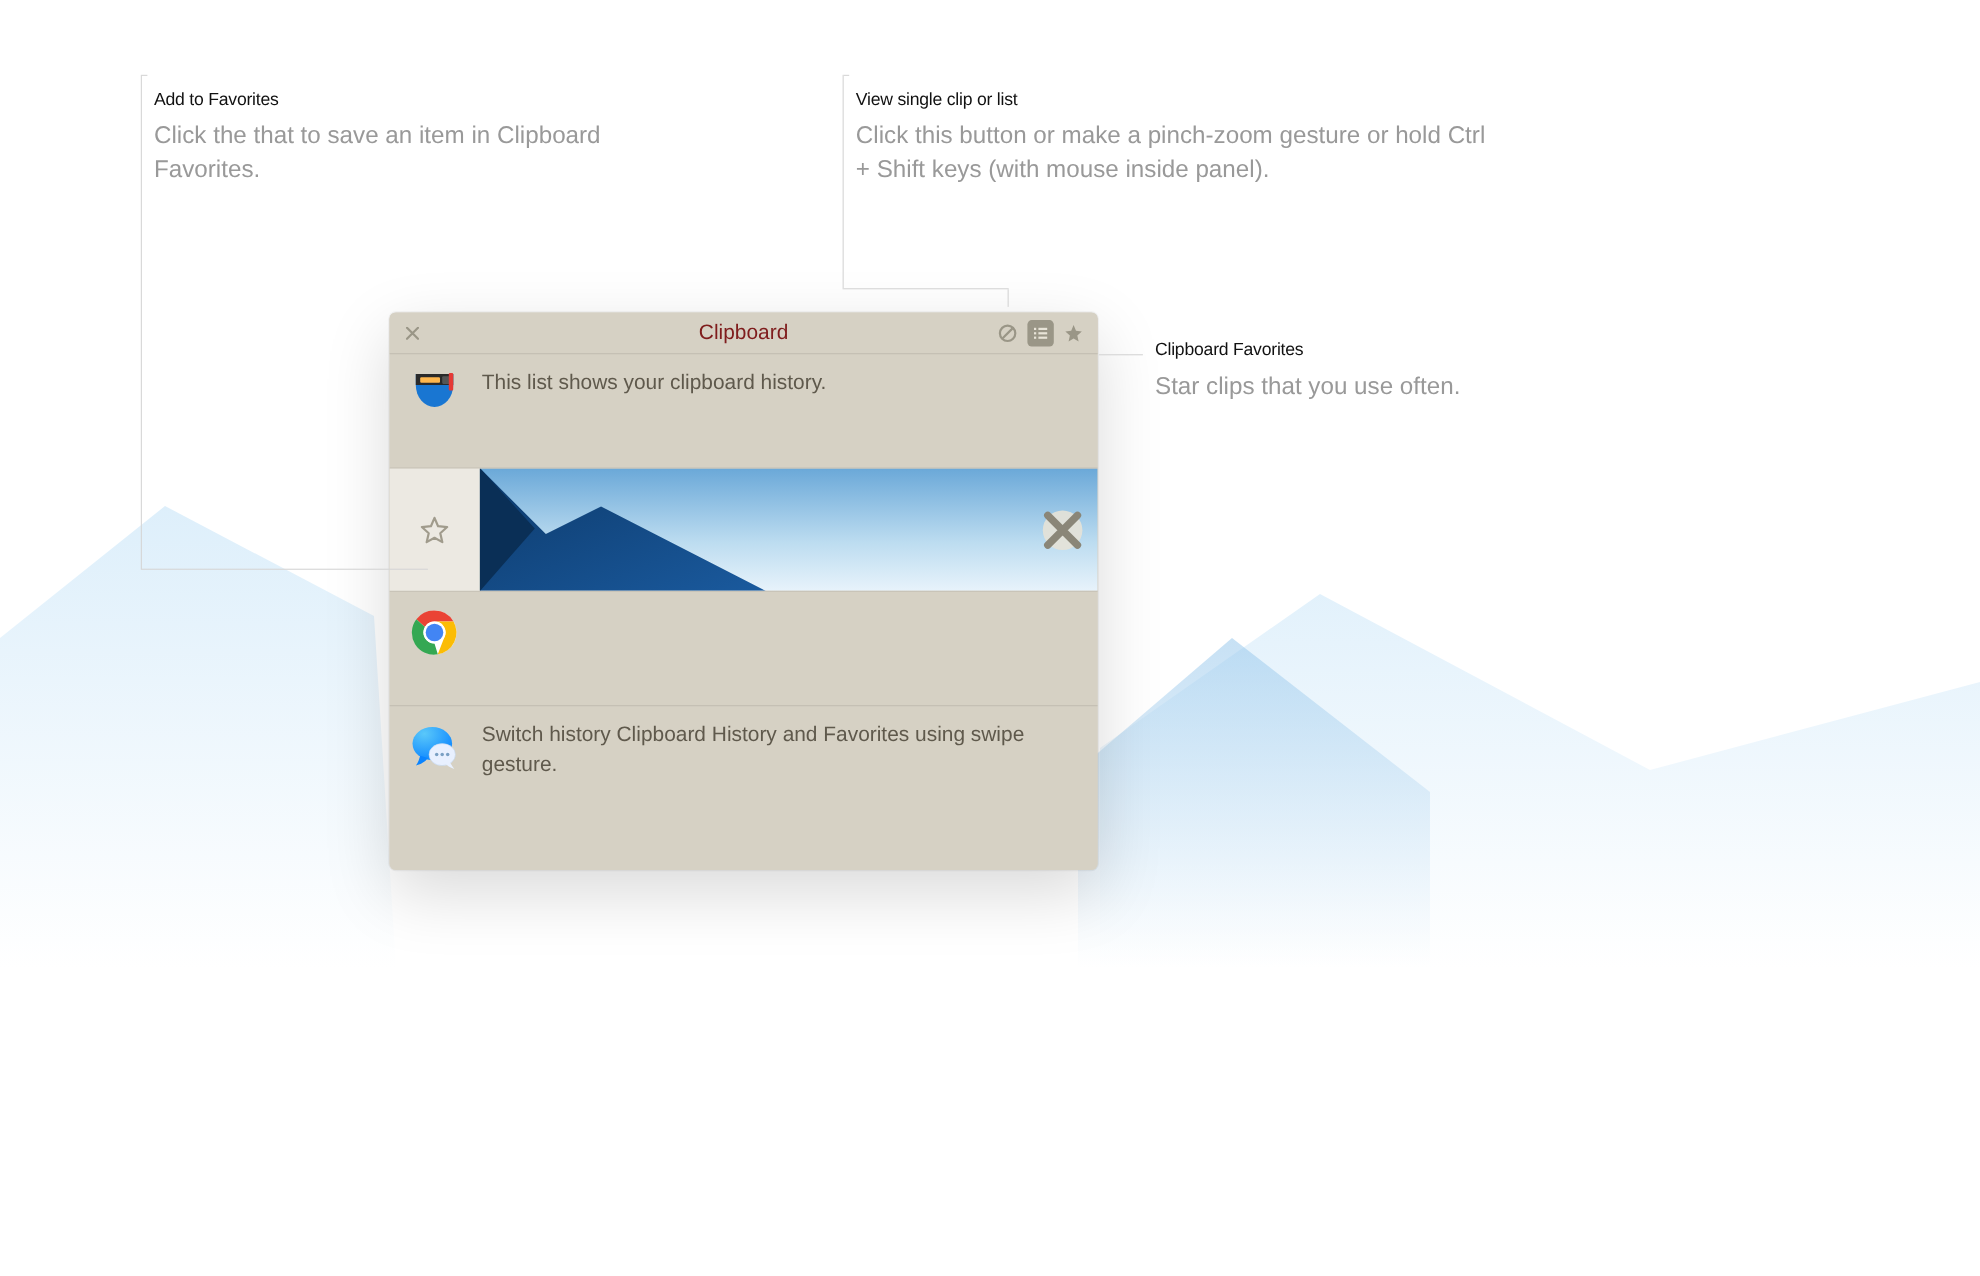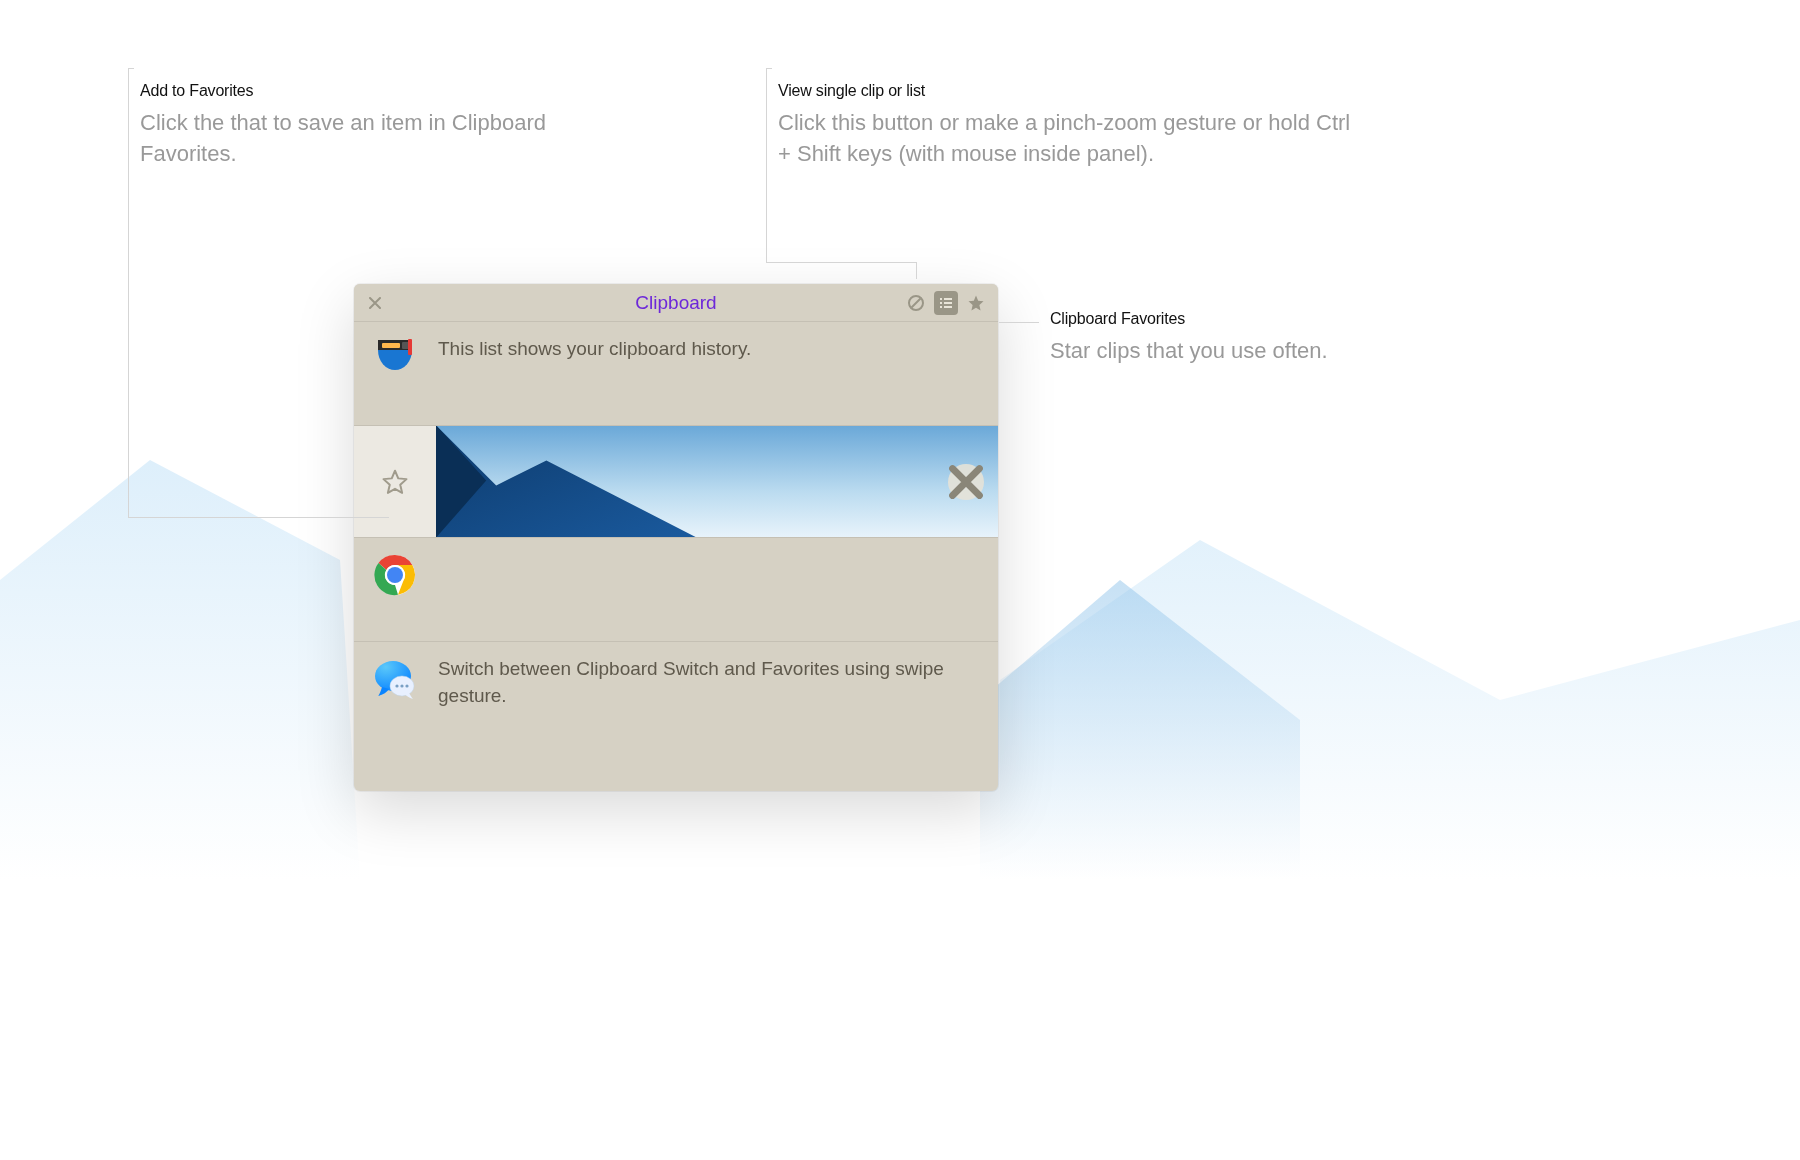--- a/index.html
+++ b/index.html
@@ -157,21 +157,21 @@
       height: 18px;
       display: flex;
       align-items: center;
       justify-content: center;
       cursor: pointer;
     }
     .panel-title {
       flex: 1;
       text-align: center;
       font-size: 19px;
-      color: #6d28d9;
+      color: #7f1d1d;
       font-weight: 400;
     }
     .panel-actions {
       position: absolute;
       right: 10px;
       top: 50%;
       transform: translateY(-50%);
       display: flex;
       align-items: center;
       gap: 6px;
@@ -423,17 +423,17 @@
             <ellipse cx="21" cy="20" rx="18" ry="15" fill="url(#msgg)"></ellipse>
             <path d="M10 31 Q8 38 6 40 Q14 38 17 33 Z" fill="#0a84ff"></path>
             <ellipse cx="30" cy="30" rx="12" ry="10" fill="#e8f0ff" stroke="#c0d4ea" stroke-width="0.5"></ellipse>
             <path d="M37 37 Q40 42 41 43 Q35 41 33 38 Z" fill="#e8f0ff"></path>
             <circle cx="25" cy="30" r="1.6" fill="#7aa0c4"></circle>
             <circle cx="30" cy="30" r="1.6" fill="#7aa0c4"></circle>
             <circle cx="35" cy="30" r="1.6" fill="#7aa0c4"></circle>
           </svg>
         </div>
       </div>
-      <div class="row-content">Switch between Clipboard Switch and Favorites using swipe gesture.</div>
+      <div class="row-content">Switch history Clipboard History and Favorites using swipe gesture.</div>
     </div>
 
   </div>
 </div>
 
 </body></html>

